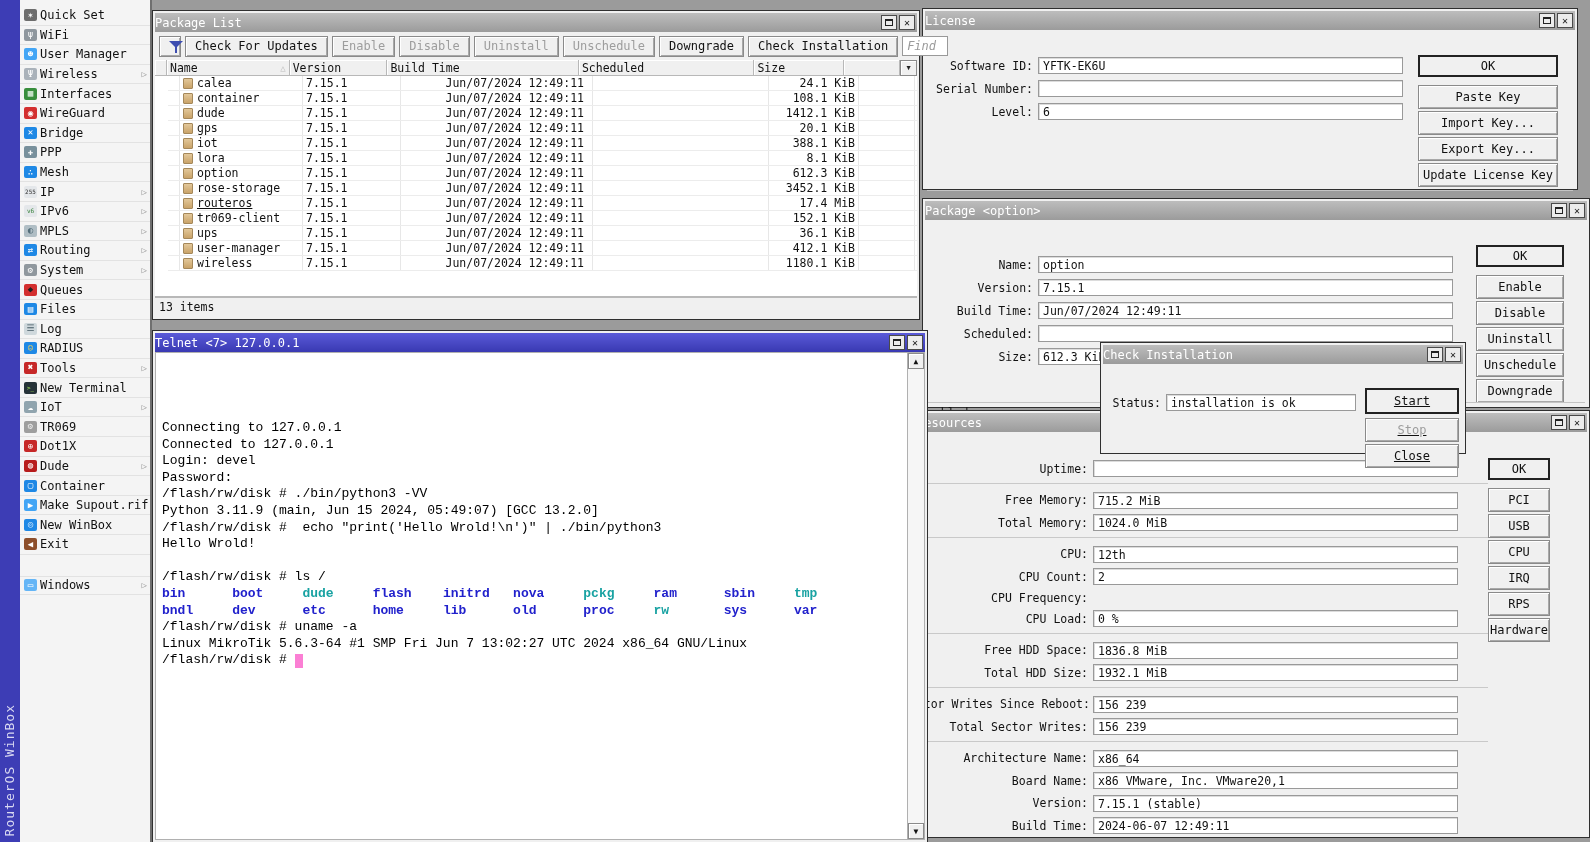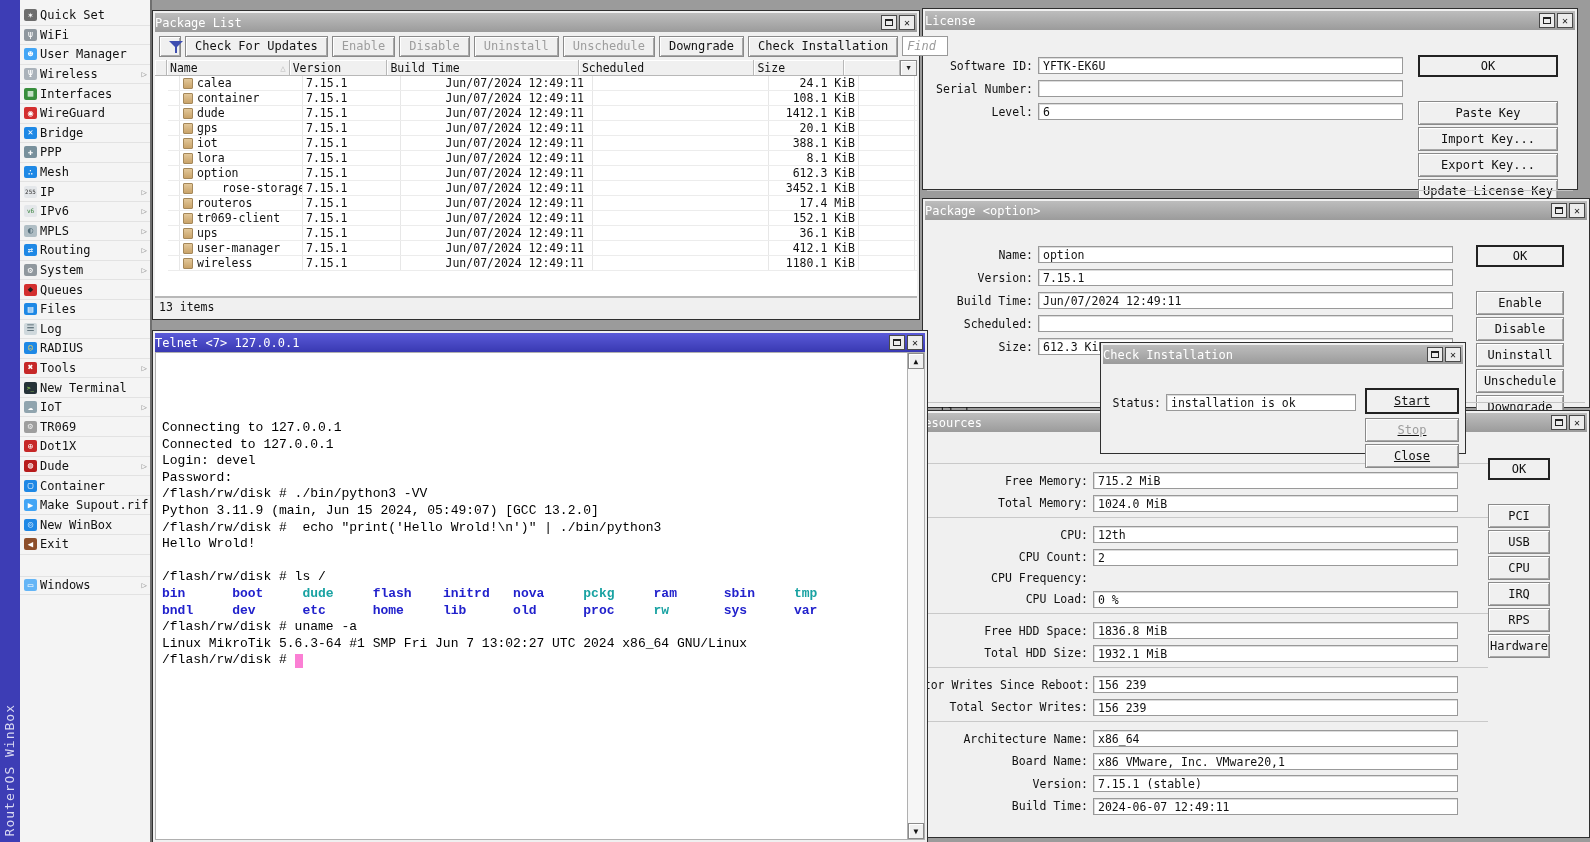--- a/index.html
+++ b/index.html
@@ -86,33 +86,33 @@
   .scr-track { flex:1 1 auto; background:#f6f6f6; }
 
   
   .pwin .body { position:relative; }
   .frow { display:flex; align-items:center; margin-bottom:6px; }
   .flabel { flex:none; text-align:right; padding-right:5px; font-size:11.5px; white-space:nowrap; }
   .fval { flex:none; height:17px; }
   .fsep { height:1px; background:#c9c9c9; margin:3px 0 8px 0; }
   .btncol { position:absolute; display:flex; flex-direction:column; }
   .btncol .btn { height:24px; margin-bottom:2px; }
-  .btncol .btn.default { height:22px; margin-bottom:24px; }
+  .btncol .btn.default { height:22px; margin-bottom:8px; }
   .pfoot { position:absolute; left:2px; right:2px; border-top:1px solid #c4c4c4; font-size:11.5px;
            padding:3px 0 0 0; color:#111; }
 
   #win-license { left:922px; top:8px; width:656px; height:182px; z-index:2; }
   #win-license .fields { position:absolute; left:8px; top:27px; }
   #win-license .flabel { width:105px; }
   #win-license .fval { width:365px; }
   #win-license .btncol { left:493px; top:25px; width:140px; }
   #win-license .pfoot { top:160px; height:18px; }
 
   #win-package { left:922px; top:198px; width:668px; height:210px; z-index:2; }
-  #win-package .fields { position:absolute; left:0px; top:26px; }
+  #win-package .fields { position:absolute; left:0px; top:36px; }
   #win-package .flabel { width:113px; }
   #win-package .fval { width:415px; }
   #win-package .btncol { left:551px; top:25px; width:88px; }
   #win-package .pfoot { top:182px; height:22px; }
   #win-package .pfoot span { display:inline-block; margin-left:-7px; }
 
   #win-resources { left:922px; top:410px; width:668px; height:428px; z-index:2; }
   #win-resources .tbar-title { margin-left:-8px; }
   #win-resources .fields { position:absolute; left:-22px; top:28px; width:585px; }
   #win-resources .flabel { width:190px; }
@@ -431,39 +431,39 @@
             <span>Jun/07/2024 12:49:11</span>
           </div>
           <div class="gcell" style="width: 176px;"></div>
           <div class="gcell r" style="width: 90px;">
             <span>612.3 KiB</span>
           </div>
           <div class="gcell" style="width: 56px;"></div>
         </div>
         <div class="grow">
           <div class="gcell" style="width: 12px;"></div>
-          <div class="gcell" style="width: 123px; gap: 25px;">
+          <div class="gcell" style="width: 123px;">
             <span class="pkg-ico"></span>
             <span>rose-storage</span>
           </div>
           <div class="gcell" style="width: 98px;">
             <span>7.15.1</span>
           </div>
           <div class="gcell r" style="width: 192px; padding-right: 8px;">
             <span>Jun/07/2024 12:49:11</span>
           </div>
           <div class="gcell" style="width: 176px;"></div>
           <div class="gcell r" style="width: 90px;">
             <span>3452.1 KiB</span>
           </div>
           <div class="gcell" style="width: 56px;"></div>
         </div>
         <div class="grow">
           <div class="gcell" style="width: 12px;"></div>
-          <div class="gcell" style="width: 123px;">
+          <div class="gcell" style="width: 123px; text-decoration: underline;">
             <span class="pkg-ico"></span>
             <span>routeros</span>
           </div>
           <div class="gcell" style="width: 98px;">
             <span>7.15.1</span>
           </div>
           <div class="gcell r" style="width: 192px; padding-right: 8px;">
             <span>Jun/07/2024 12:49:11</span>
           </div>
           <div class="gcell" style="width: 176px;"></div>
@@ -658,20 +658,24 @@
       <span class="tbar-title">Resources</span>
       <span class="tbar-btns">
         <span class="cap-btn cap-max">
             <i></i>
           </span>
         <span class="cap-btn">✕</span>
       </span>
     </div>
     <div class="body">
       <div class="fields">
+          <div class="frow">
+            <span class="flabel">Uptime:</span>
+            <span class="fval sunken"></span>
+          </div>
           <div class="fsep"></div>
           <div class="frow">
             <span class="flabel">Free Memory:</span>
             <span class="fval sunken">715.2 MiB</span>
           </div>
           <div class="frow">
             <span class="flabel">Total Memory:</span>
             <span class="fval sunken">1024.0 MiB</span>
           </div>
           <div class="fsep"></div>

